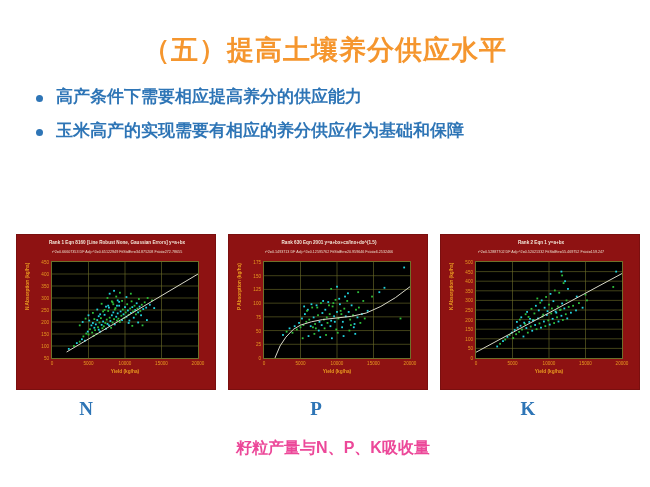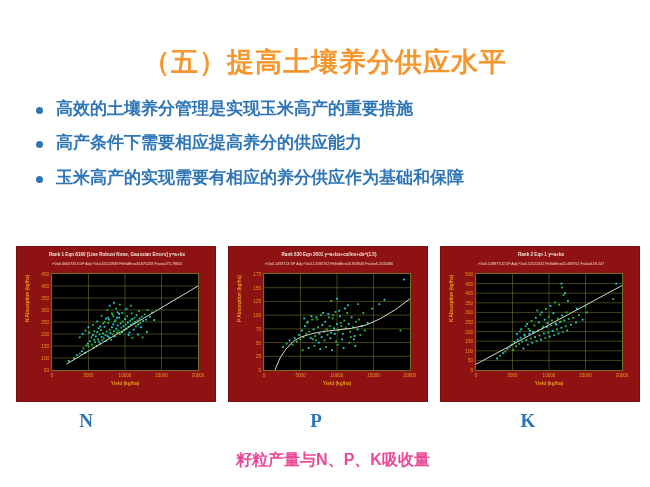--- a/index.html
+++ b/index.html
@@ -1,21 +1,21 @@
 <!DOCTYPE html>
 <html><head>
 <meta charset="utf-8">
 <style>
   html,body{margin:0;padding:0;}
   body{
     width:650px;height:487px;background:#ffffff;overflow:hidden;
     font-family:"Liberation Sans","DejaVu Sans",sans-serif;
     position:relative;
   }
-  #slide{position:absolute;inset:0;margin-top:12px;}
+  #slide{position:absolute;inset:0;}
 
   
   .title{
     position:absolute;left:0;top:32px;width:650px;text-align:center;
     color:#F5962E;font-size:27px;font-weight:bold;letter-spacing:1px;
     font-family:"Liberation Sans","DejaVu Sans",sans-serif;
     white-space:nowrap;
   }
 
   
@@ -99,24 +99,20 @@
   }
 </style>
 </head>
 <body>
 
 <div id="slide">
 
   <div class="title">（五）提高土壤养分供应水平</div>
 
   <div class="bullets">
-    <div class="bullet-row">
-      <span class="bullet-dot"></span>
-      <span class="bullet-text">高效的土壤养分管理是实现玉米高产的重要措施</span>
-    </div>
     <div class="bullet-row">
       <span class="bullet-dot"></span>
       <span class="bullet-text">高产条件下需要相应提高养分的供应能力</span>
     </div>
     <div class="bullet-row">
       <span class="bullet-dot"></span>
       <span class="bullet-text">玉米高产的实现需要有相应的养分供应作为基础和保障</span>
     </div>
   </div>
 

